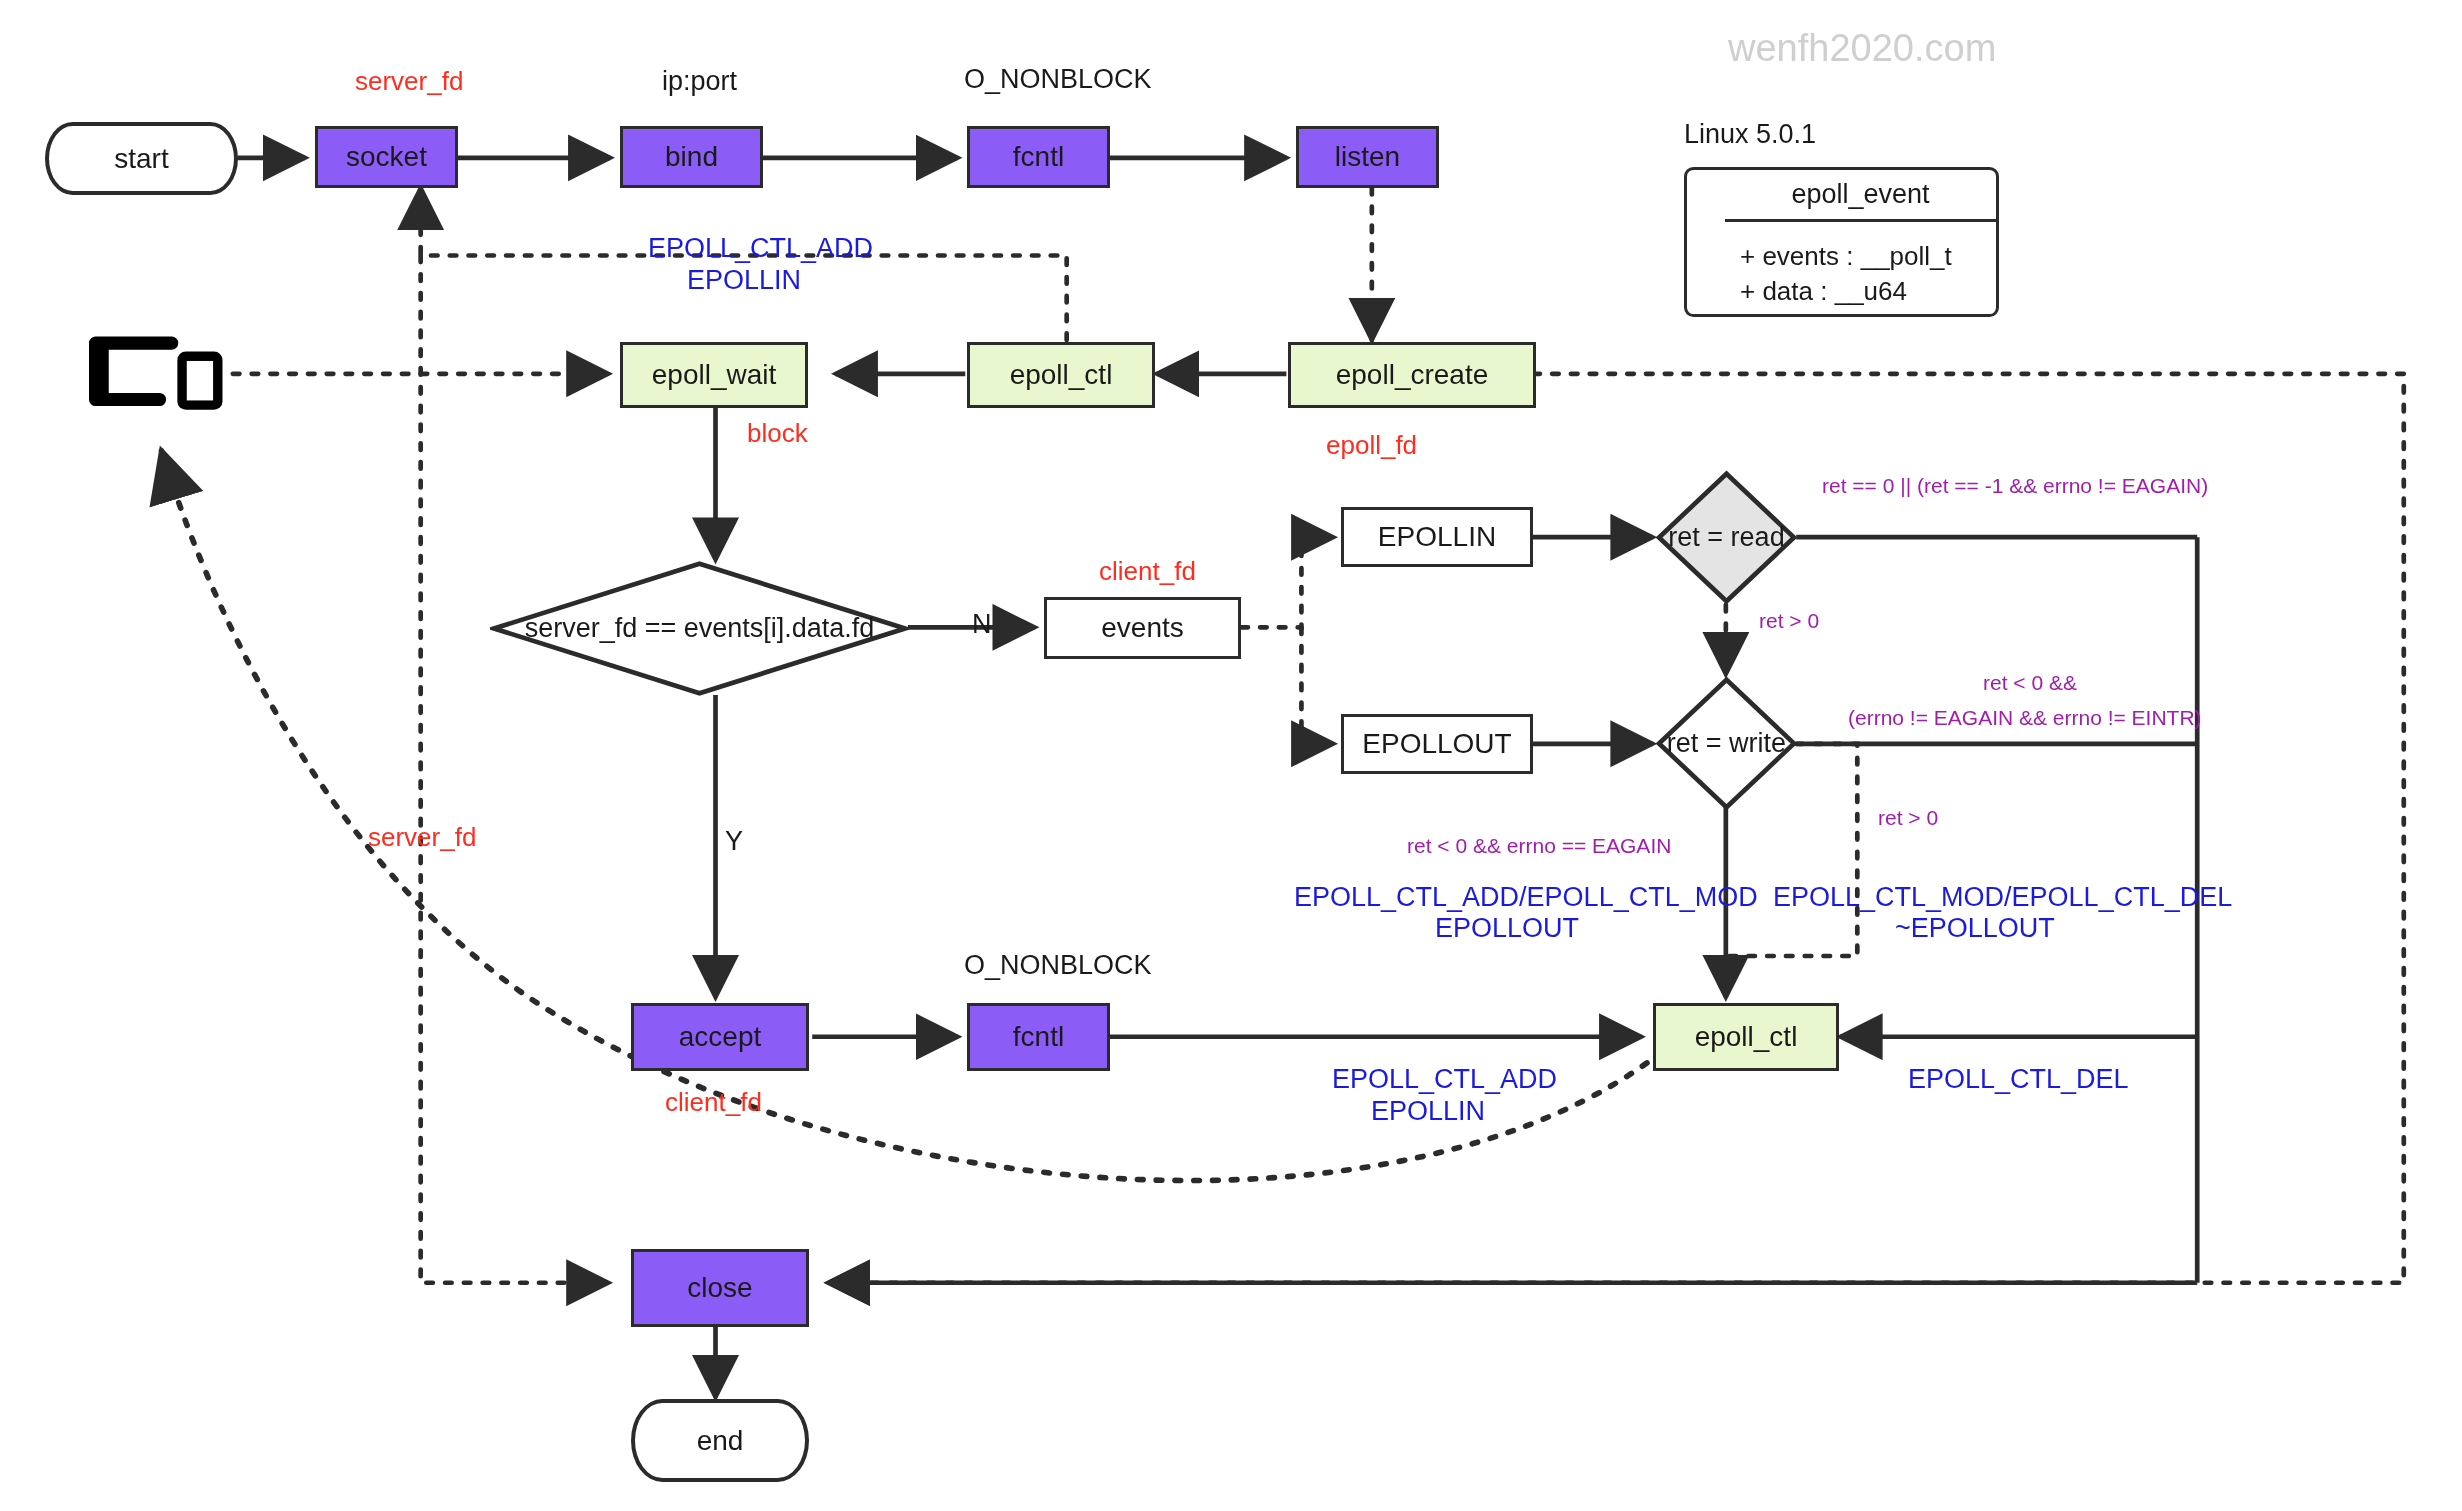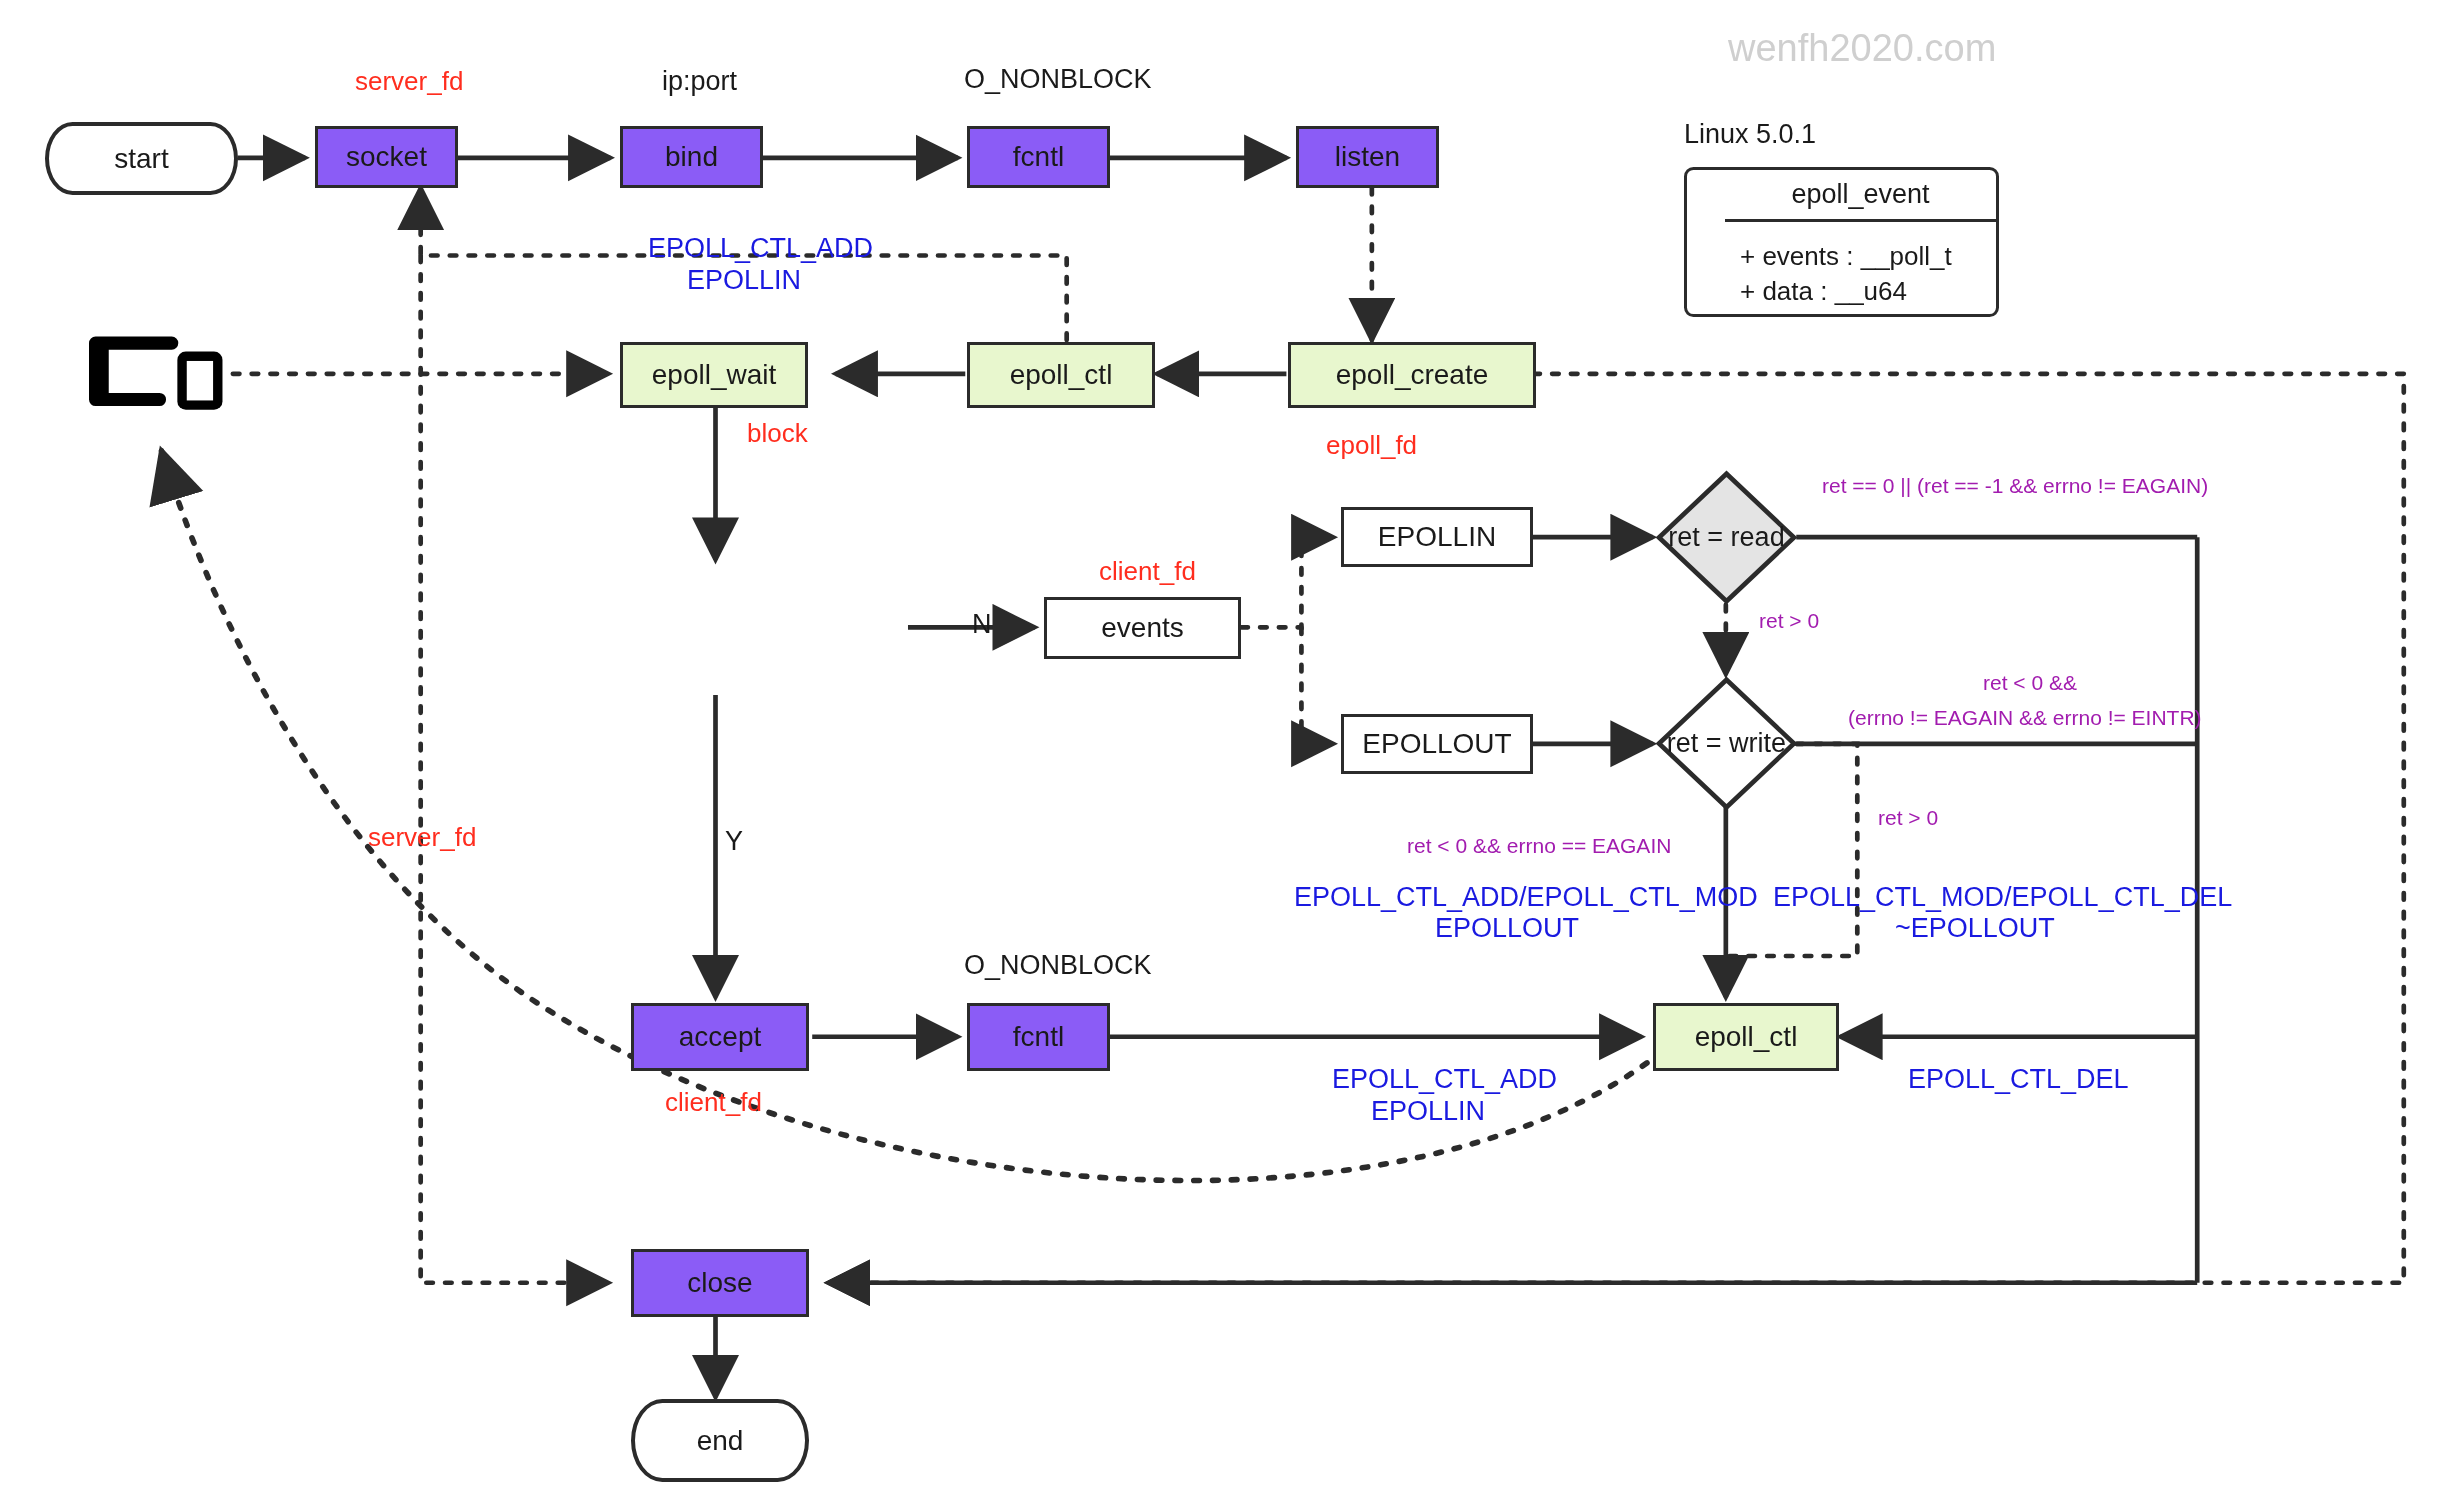--- a/index.html
+++ b/index.html
@@ -152,20 +152,26 @@
   <div class="node green" style="left:967px;top:342px;width:188px;height:66px;">
     <span>epoll_ctl</span>
   </div>
   <div class="node green" style="left:1288px;top:342px;width:248px;height:66px;">
     <span>epoll_create</span>
   </div>
 
   <div class="anno red" style="left:747px;top:418px;">block</div>
   <div class="anno red" style="left:1326px;top:430px;">epoll_fd</div>
 
+  <div class="dia" style="left:490px;top:560px;width:419px;height:137px;">
+    <svg width="419" height="137" viewBox="0 0 446 146" style="position:absolute;left:0;top:0;" xmlns="http://www.w3.org/2000/svg">
+      <polygon points="223,4 442,73 223,142 4,73" fill="#ffffff" stroke="#2b2b2b" stroke-width="5"></polygon>
+    </svg>
+    <span class="lbl">server_fd == events[i].data.fd</span>
+  </div>
   <div class="anno blk" style="left:972px;top:609px;">N</div>
   <div class="anno blk" style="left:725px;top:826px;">Y</div>
 
   <div class="node plain" style="left:1044px;top:597px;width:197px;height:62px;">
     <span>events</span>
   </div>
   <div class="anno red" style="left:1099px;top:556px;">client_fd</div>
 
   <div class="node plain" style="left:1341px;top:507px;width:192px;height:60px;">
     <span>EPOLLIN</span>
@@ -211,21 +217,21 @@
   <div class="node green" style="left:1653px;top:1003px;width:186px;height:68px;">
     <span>epoll_ctl</span>
   </div>
 
   <div class="anno blk" style="left:964px;top:950px;">O_NONBLOCK</div>
   <div class="anno red" style="left:665px;top:1087px;">client_fd</div>
   <div class="anno blue" style="left:1332px;top:1064px;">EPOLL_CTL_ADD</div>
   <div class="anno blue" style="left:1371px;top:1096px;">EPOLLIN</div>
   <div class="anno blue" style="left:1908px;top:1064px;">EPOLL_CTL_DEL</div>
 
-  <div class="node proc" style="left:631px;top:1249px;width:178px;height:68px;">
+  <div class="node proc" style="left:631px;top:1249px;width:178px;height:78px;">
     <span>close</span>
   </div>
   <div class="node term" style="left:631px;top:1399px;width:178px;height:83px;">
     <span>end</span>
   </div>
 
 </div>
 
 
 </body></html>

